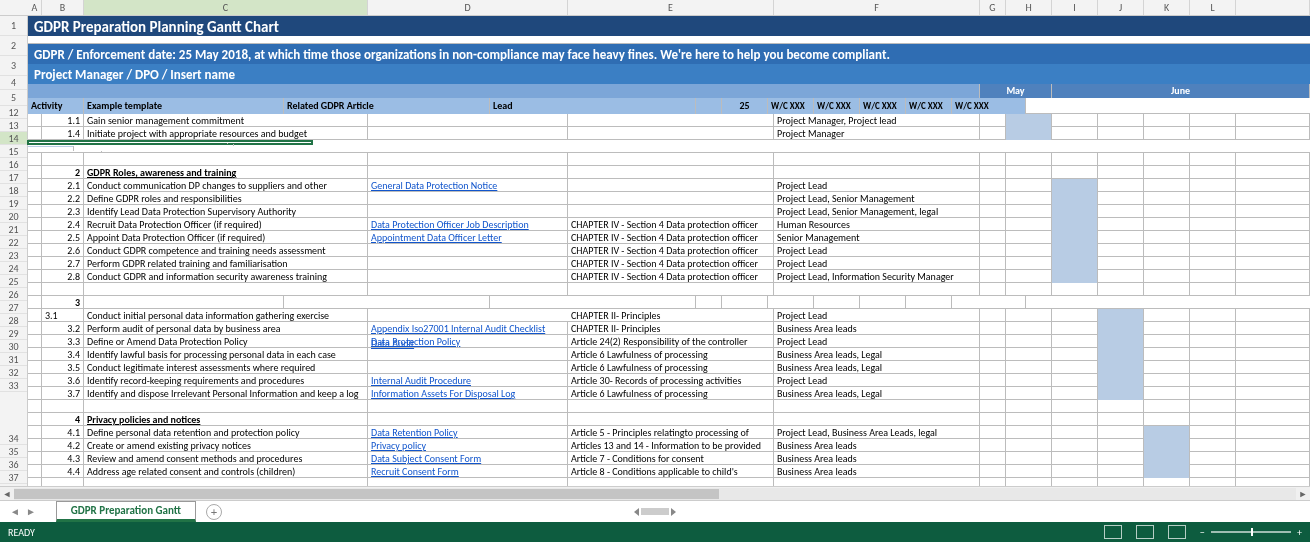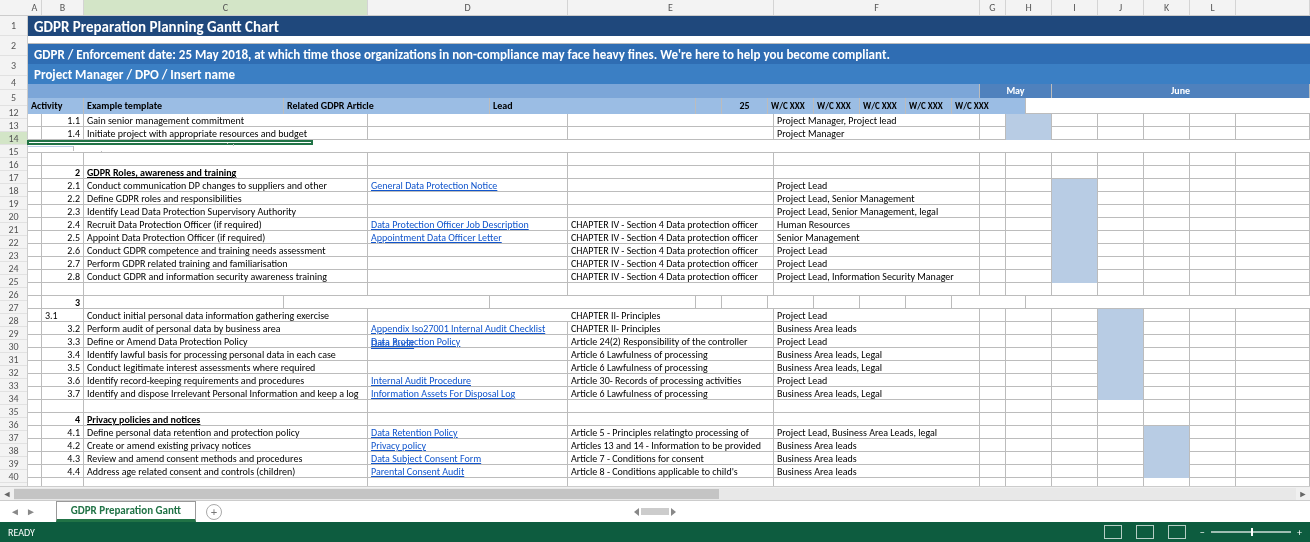--- a/index.html
+++ b/index.html
@@ -94,21 +94,21 @@
         <div class="rh" style="height: 13px;">24</div>
         <div class="rh" style="height: 13px;">25</div>
         <div class="rh" style="height: 13px;">26</div>
         <div class="rh" style="height: 13px;">27</div>
         <div class="rh" style="height: 13px;">28</div>
         <div class="rh" style="height: 13px;">29</div>
         <div class="rh" style="height: 13px;">30</div>
         <div class="rh" style="height: 13px;">31</div>
         <div class="rh" style="height: 13px;">32</div>
         <div class="rh" style="height: 13px;">33</div>
-        <div class="rh" style="height: 13px;">34</div>
+        <div class="rh" style="height: 13px; margin-top: 40px;">34</div>
         <div class="rh" style="height: 13px;">35</div>
         <div class="rh" style="height: 13px;">36</div>
         <div class="rh" style="height: 13px;">37</div>
         <div class="rh" style="height: 13px;">38</div>
         <div class="rh" style="height: 13px;">39</div>
         <div class="rh" style="height: 13px;">40</div>
         <div class="rh" style="height: 13px;">41</div>
       </div>
     <div class="cells" id="cells">
         <div class="row" style="height: 28px;">
@@ -539,21 +539,21 @@
           <div class="cell " style="width: 46px;"></div>
           <div class="cell " style="width: 46px;"></div>
           <div class="cell gantt-fill" style="width: 46px;"></div>
           <div class="cell " style="width: 46px;"></div>
           <div class="cell " style="width: 74px;"></div>
         </div>
         <div class="row" style="height: 13px;">
           <div class="cell " style="width: 14px;"></div>
           <div class="cell " style="width: 42px; text-align: right;">4.4</div>
           <div class="cell " style="width: 284px;">Address age related consent and controls (children)</div>
-          <div class="cell link" style="width: 200px;">Parental Consent Audit</div>
+          <div class="cell link" style="width: 200px;">Recruit Consent Form</div>
           <div class="cell " style="width: 206px;">Article 8 - Conditions applicable to child's</div>
           <div class="cell " style="width: 206px;">Business Area leads</div>
           <div class="cell " style="width: 26px;"></div>
           <div class="cell " style="width: 46px;"></div>
           <div class="cell " style="width: 46px;"></div>
           <div class="cell " style="width: 46px;"></div>
           <div class="cell gantt-fill" style="width: 46px;"></div>
           <div class="cell " style="width: 46px;"></div>
           <div class="cell " style="width: 74px;"></div>
         </div>

